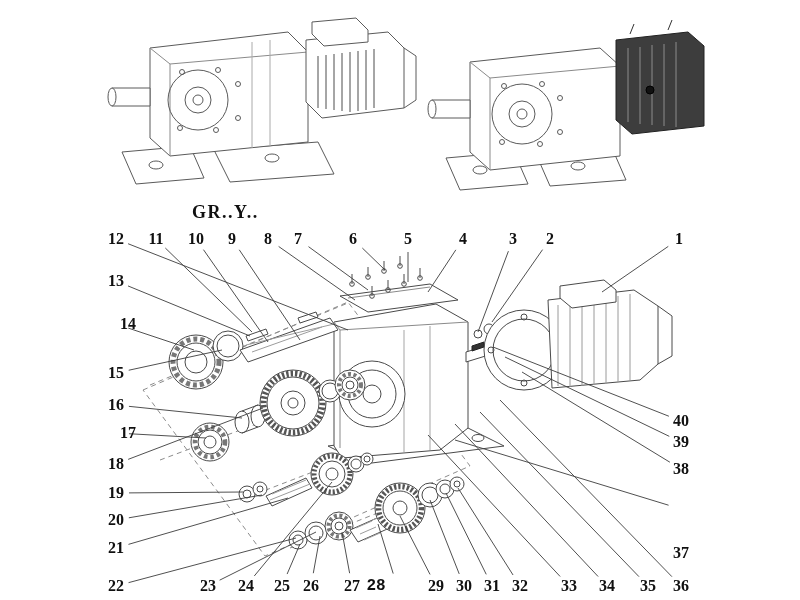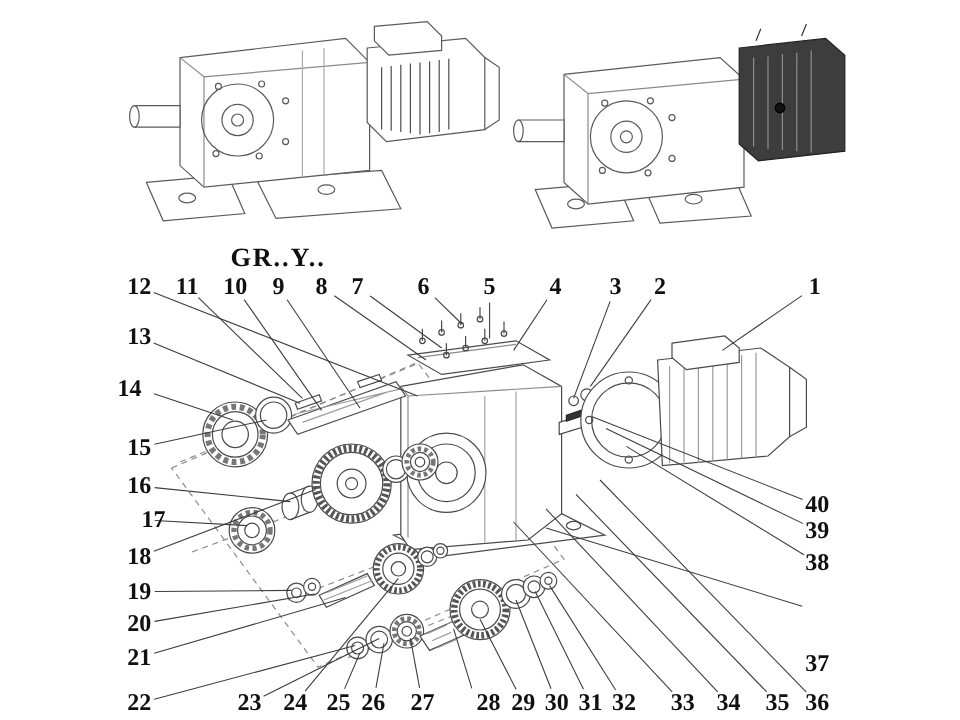--- a/index.html
+++ b/index.html
@@ -2,28 +2,28 @@
 <html><head>
 <meta charset="utf-8">
 <style>
   html,body{margin:0;padding:0;background:#e9e9e9;}
   .page{
     position:relative;width:800px;height:600px;background:#ffffff;
     overflow:hidden;font-family:"Liberation Serif", serif;margin:0 auto;
   }
   svg.layer{position:absolute;left:0;top:0;pointer-events:none;}
   .model-label{
-    position:absolute;font-weight:bold;font-size:22px;letter-spacing:1.5px;
+    position:absolute;font-weight:bold;font-size:18px;letter-spacing:1.5px;
     color:#101010;white-space:nowrap;
   }
   #model-label-left{left:192px;top:202px;}
   #model-label-right{left:508px;top:204px;}
   .callout{
     position:absolute;transform:translate(-50%,-50%);
-    font-size:20px;font-weight:bold;color:#101010;line-height:1;
+    font-size:16px;font-weight:bold;color:#101010;line-height:1;
     padding:1px 2px;
   }
   #leader-lines line{stroke:#3c3c3c;stroke-width:0.9;}
 </style>
 </head>
 <body>
 
 <div class="page">
 
   <svg class="layer" width="800" height="600" viewBox="0 0 800 600">
@@ -286,35 +286,35 @@
       <div class="callout" style="left: 232px; top: 239px;">9</div>
       <div class="callout" style="left: 268px; top: 239px;">8</div>
       <div class="callout" style="left: 298px; top: 239px;">7</div>
       <div class="callout" style="left: 353px; top: 239px;">6</div>
       <div class="callout" style="left: 408px; top: 239px;">5</div>
       <div class="callout" style="left: 463px; top: 239px;">4</div>
       <div class="callout" style="left: 513px; top: 239px;">3</div>
       <div class="callout" style="left: 550px; top: 239px;">2</div>
       <div class="callout" style="left: 679px; top: 239px;">1</div>
       <div class="callout" style="left: 116px; top: 281px;">13</div>
-      <div class="callout" style="left: 108px; top: 324px;">14</div>
+      <div class="callout" style="left: 128px; top: 324px;">14</div>
       <div class="callout" style="left: 116px; top: 373px;">15</div>
       <div class="callout" style="left: 116px; top: 405px;">16</div>
       <div class="callout" style="left: 128px; top: 433px;">17</div>
       <div class="callout" style="left: 116px; top: 464px;">18</div>
       <div class="callout" style="left: 116px; top: 493px;">19</div>
       <div class="callout" style="left: 116px; top: 520px;">20</div>
       <div class="callout" style="left: 116px; top: 548px;">21</div>
       <div class="callout" style="left: 116px; top: 586px;">22</div>
       <div class="callout" style="left: 208px; top: 586px;">23</div>
       <div class="callout" style="left: 246px; top: 586px;">24</div>
       <div class="callout" style="left: 282px; top: 586px;">25</div>
       <div class="callout" style="left: 311px; top: 586px;">26</div>
       <div class="callout" style="left: 352px; top: 586px;">27</div>
-      <div class="callout" style="left: 407px; top: 586px;">28</div>
+      <div class="callout" style="left: 376px; top: 586px; font-family: Liberation Mono, monospace;">28</div>
       <div class="callout" style="left: 436px; top: 586px;">29</div>
       <div class="callout" style="left: 464px; top: 586px;">30</div>
       <div class="callout" style="left: 492px; top: 586px;">31</div>
       <div class="callout" style="left: 520px; top: 586px;">32</div>
       <div class="callout" style="left: 569px; top: 586px;">33</div>
       <div class="callout" style="left: 607px; top: 586px;">34</div>
       <div class="callout" style="left: 648px; top: 586px;">35</div>
       <div class="callout" style="left: 681px; top: 586px;">36</div>
       <div class="callout" style="left: 681px; top: 509px; margin-top: 44px;">37</div>
       <div class="callout" style="left: 681px; top: 469px;">38</div>

